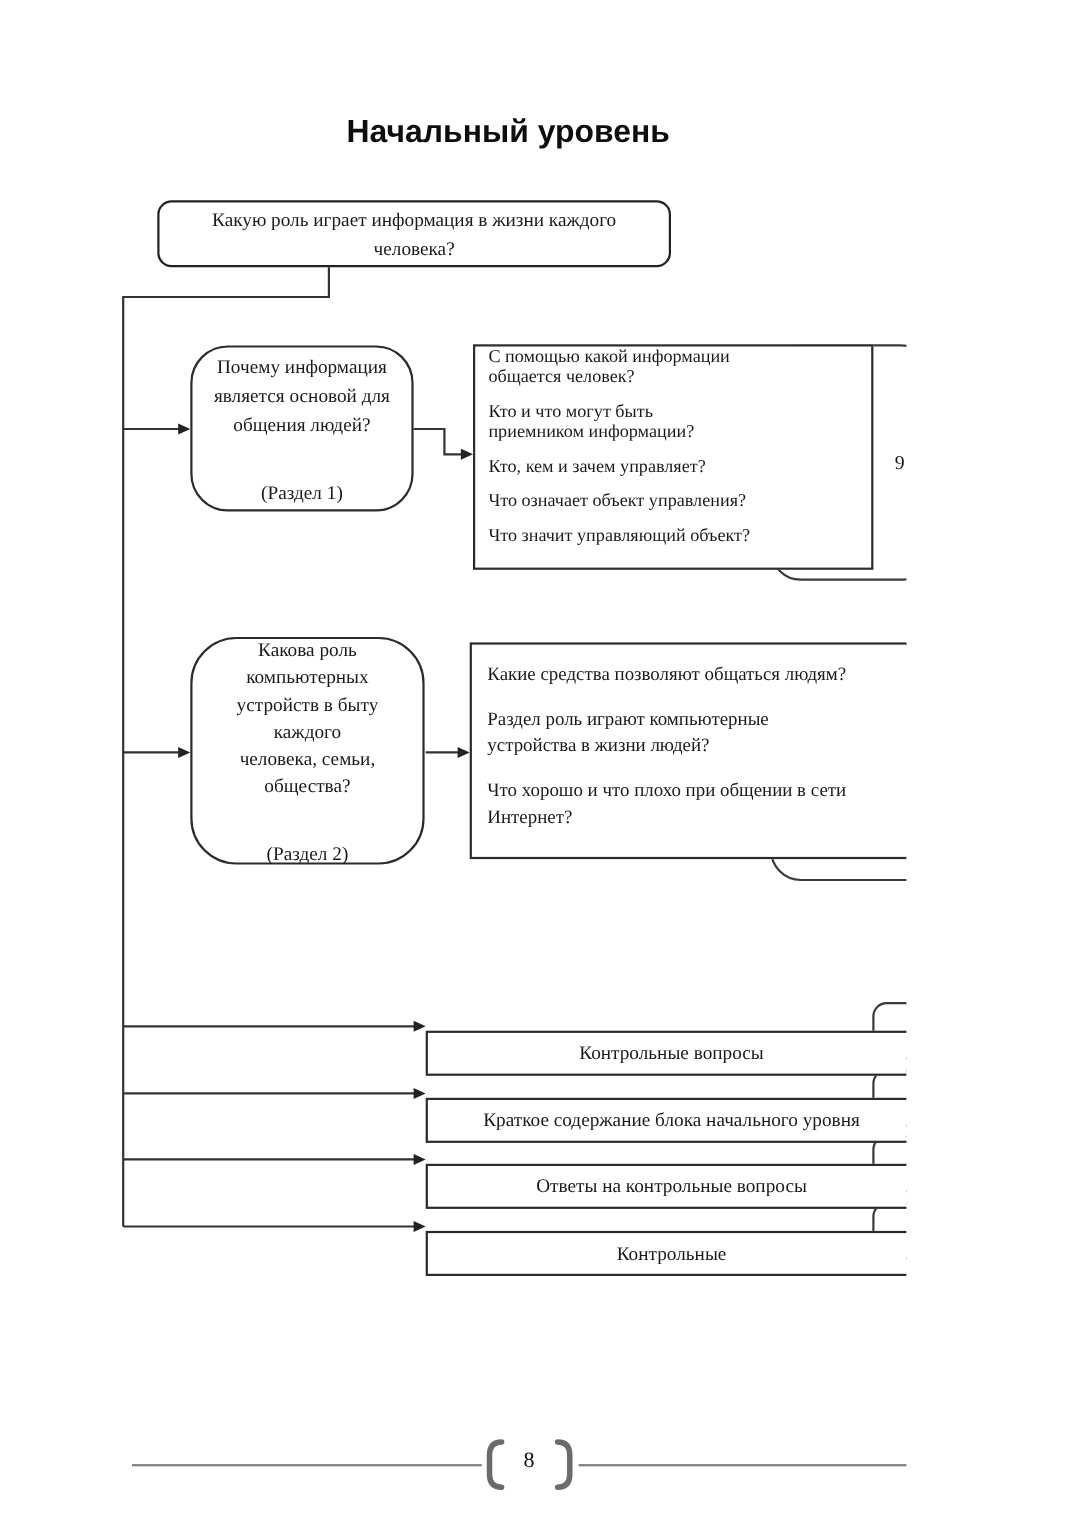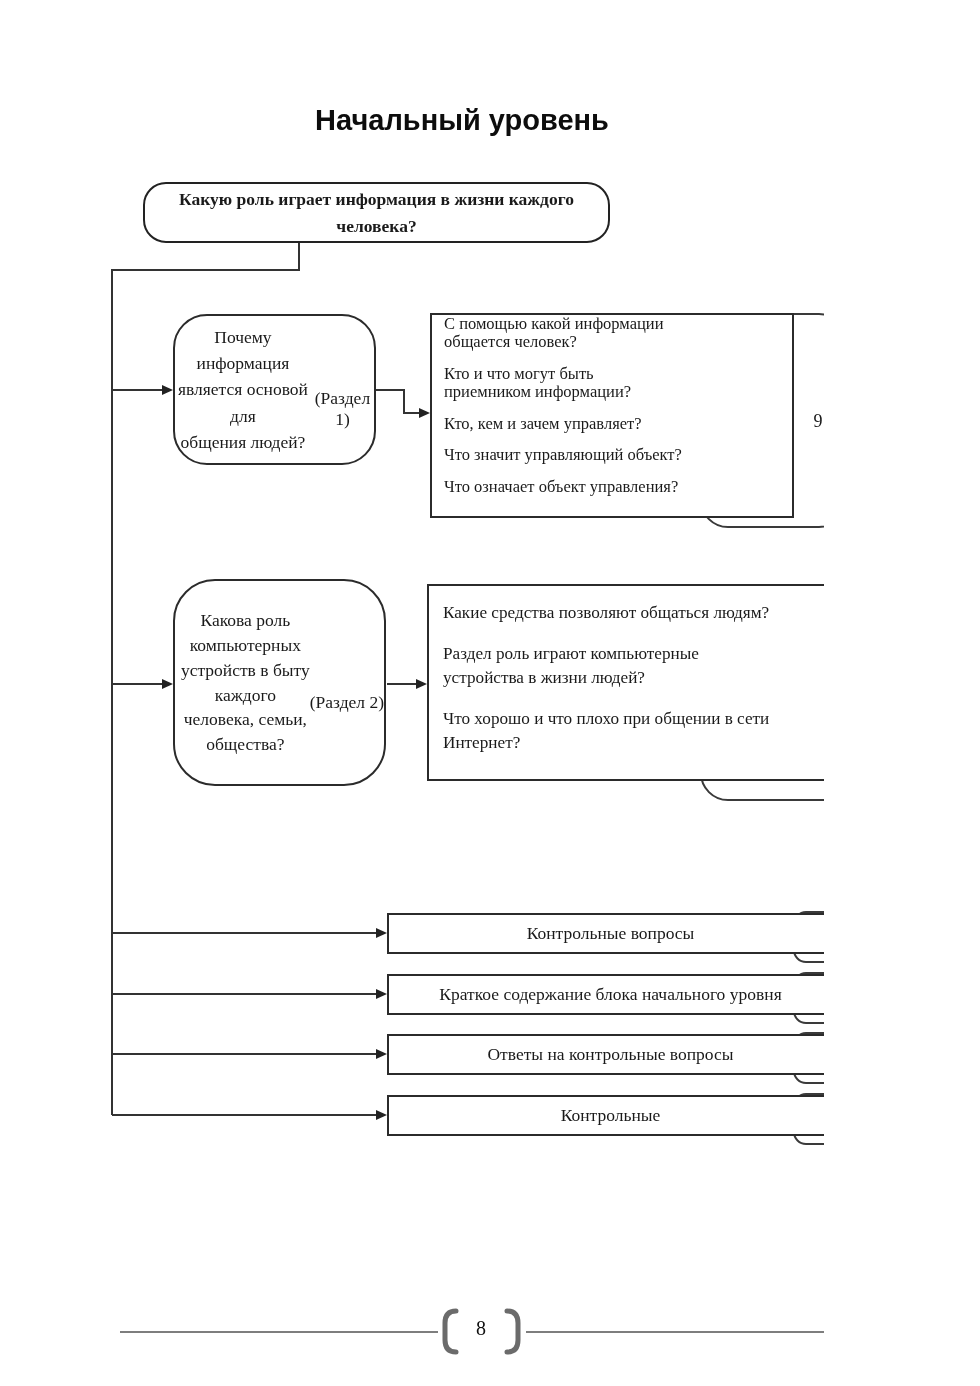--- a/index.html
+++ b/index.html
@@ -13,30 +13,30 @@
   }
   .connectors{position:absolute;left:0;top:0;z-index:0;}
   .title{
     position:absolute;left:0;top:104px;width:924px;
     text-align:center;
     font-family:"Liberation Sans","DejaVu Sans",sans-serif;
     font-weight:bold;font-size:29px;color:#0d0d0d;
   }
   .root-box{
     position:absolute;left:143px;top:182px;width:467px;height:61px;
-    box-sizing:border-box;border:2px solid #222;border-radius:23px;
+    box-sizing:border-box;border:2px solid #222;border-radius:13px;
     background:#fff;z-index:2;
     display:flex;align-items:center;justify-content:center;
-    text-align:center;font-weight:bold;font-size:17.5px;line-height:1.5;
+    text-align:center;font-weight:normal;font-size:17.5px;line-height:1.5;
     padding:0 10px;
   }
   .topic-box{
     position:absolute;box-sizing:border-box;border:2px solid #2b2b2b;
     background:#fff;z-index:2;
-    display:flex;flex-direction:row;align-items:center;justify-content:flex-end;
+    display:flex;flex-direction:column;align-items:center;justify-content:center;
     text-align:center;font-size:17.5px;
   }
   .topic-box .topic-text{white-space:pre-line;line-height:1.5;}
   .topic1{left:173px;top:314px;width:203px;height:151px;border-radius:34px;}
   .topic2{left:173px;top:579px;width:213px;height:207px;border-radius:42px;}
   .topic2 .topic-text{line-height:1.42;}
   .section-label{margin-top:39px;}
   .qbox{
     position:absolute;box-sizing:border-box;border:2px solid #2b2b2b;
     background:#fff;z-index:2;text-align:left;
@@ -54,21 +54,21 @@
   .tab1 .refnum,.tab2 .refnum{
     position:absolute;right:0;top:50%;transform:translateY(-50%);
     text-align:center;font-size:18px;
   }
   .tab1 .refnum{width:54px;}
   .tab2 .refnum{width:44px;}
   .bar{
     position:absolute;left:387px;width:447px;height:41px;
     box-sizing:border-box;border:2px solid #2b2b2b;background:#fff;z-index:2;
     display:flex;align-items:center;justify-content:center;
-    font-size:17.5px;text-align:center;
+    font-size:17.5px;text-align:center;margin-top:24px;
   }
   .bar-tab{
     position:absolute;left:793px;width:70px;height:52px;
     box-sizing:border-box;border:2px solid #3a3a3a;background:#fff;
     border-radius:13px;z-index:1;
   }
   .bar-tab .refnum{
     position:absolute;right:0;top:9px;width:32px;
     text-align:center;font-size:18px;
   }
@@ -124,22 +124,22 @@
 является основой для
 общения людей?</div>
     <div class="section-label">(Раздел 1)</div>
   </div>
   <div class="qbox qbox1">
     <p>С помощью какой информации
 общается человек?</p>
     <p>Кто и что могут быть
 приемником информации?</p>
     <p>Кто, кем и зачем управляет?</p>
+    <p>Что означает объект управления?</p>
     <p>Что значит управляющий объект?</p>
-    <p>Что означает объект управления?</p>
   </div>
 
   <div class="ref-tab tab2">
     <span class="refnum">13</span>
   </div>
   <div class="topic-box topic2">
     <div class="topic-text">Какова роль
 компьютерных
 устройств в быту
 каждого

